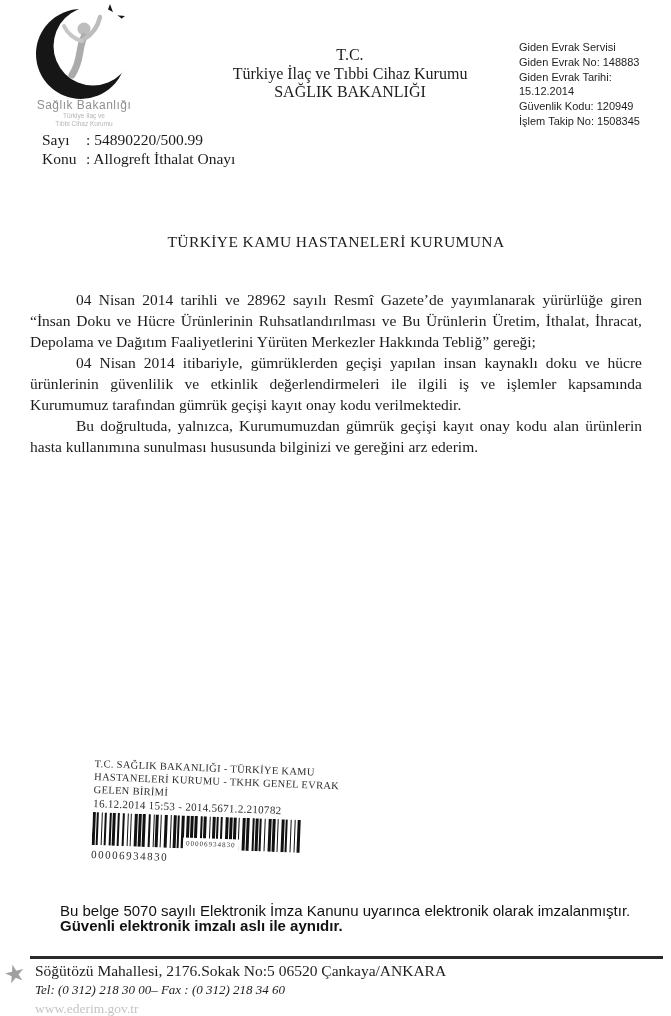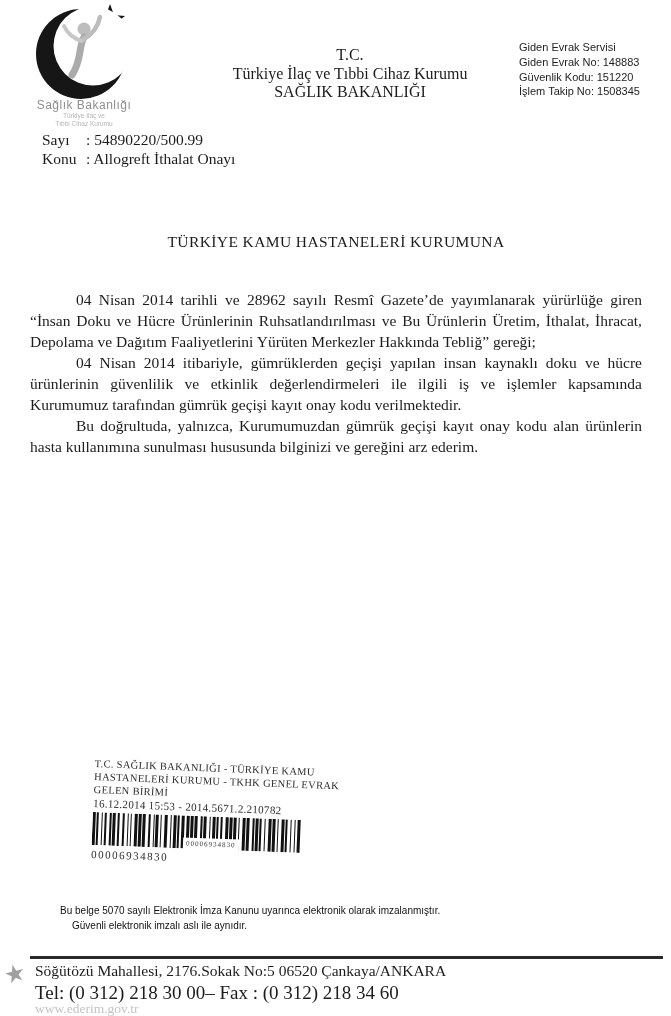--- a/index.html
+++ b/index.html
@@ -47,28 +47,28 @@
   .barcode .b{background:#111;height:100%;}
   .barcode .s{background:transparent;height:100%;}
   .bc-num-small{
     position:absolute;left:50%;transform:translateX(-50%);bottom:-2px;
     background:#fff;padding:0 3px;font-size:7px;color:#333;letter-spacing:1px;
   }
   .bc-num{font-size:11px;letter-spacing:1.5px;color:#2d2d2d;margin-top:3px;}
   
   .esign{
     position:absolute;left:60px;top:903px;width:600px;
-    font-family:"Liberation Sans",sans-serif;font-size:10px;line-height:15px;color:#111;
-  }
-  .esign .bold{font-weight:normal;margin-left:12px;}
+    font-family:"Liberation Sans",sans-serif;font-size:15px;line-height:15px;color:#111;
+  }
+  .esign .bold{font-weight:bold;}
   
   .footer-rule{position:absolute;left:30px;top:956px;width:633px;height:2.5px;background:#2a2a2a;}
   .footer-star{position:absolute;left:4px;top:960px;font-size:24px;color:#a0a0a0;transform:rotate(-14deg);}
   .footer-address{position:absolute;left:35px;top:962px;font-size:15.5px;}
-  .footer-tel{position:absolute;left:35px;top:982px;font-size:19px;}
+  .footer-tel{position:absolute;left:35px;top:982px;font-size:13px;font-style:italic;}
   .footer-web{position:absolute;left:35px;top:1001px;font-size:13.5px;color:#c4c4c4;}
 </style>
 </head>
 <body>
 
 <div class="page">
 
   <div class="logo">
     <svg width="150" height="98" viewBox="0 0 150 98">
       <polygon points="101,2 105,13 116,14 107,21 110,32 101,25 91,32 94,21 85,14 97,13" fill="#161616"></polygon>
@@ -86,21 +86,22 @@
 
   <div class="head-center">
     <div>T.C.</div>
     <div>Türkiye İlaç ve Tıbbi Cihaz Kurumu</div>
     <div>SAĞLIK BAKANLIĞI</div>
   </div>
 
   <div class="head-meta">
     <div>Giden Evrak Servisi</div>
     <div>Giden Evrak No: 148883</div>
-    <div>Güvenlik Kodu: 151220</div>
+    <div>Giden Evrak Tarihi: 15.12.2014</div>
+    <div>Güvenlik Kodu: 120949</div>
     <div>İşlem Takip No: 1508345</div>
   </div>
 
   <div class="refblock">
     <div class="refrow">
       <span class="reflabel">Sayı</span>
       <span>: 54890220/500.99</span>
     </div>
     <div class="refrow">
       <span class="reflabel">Konu</span>

